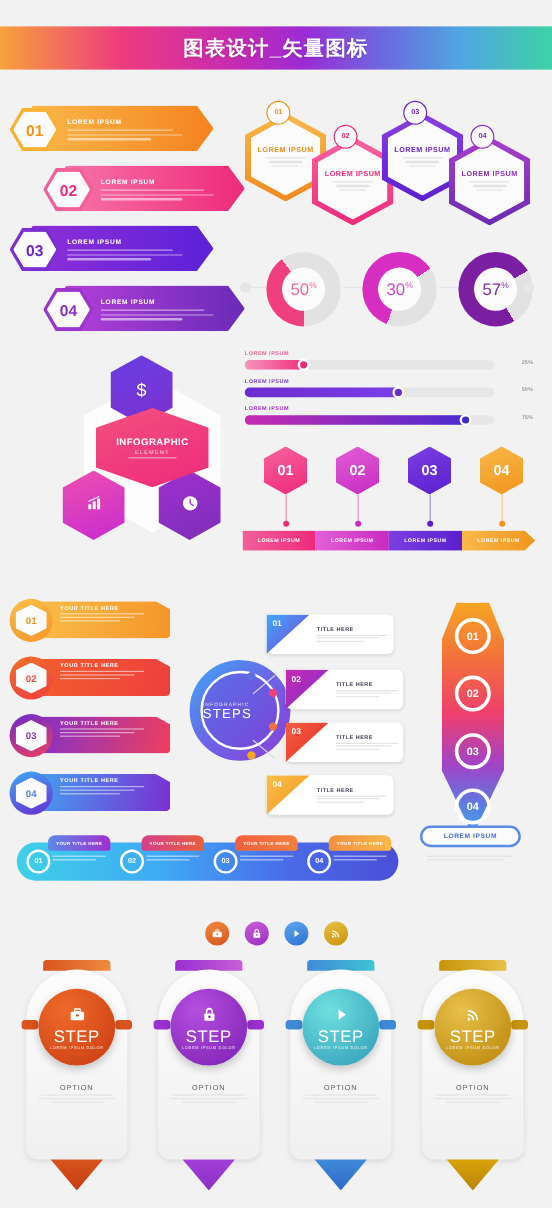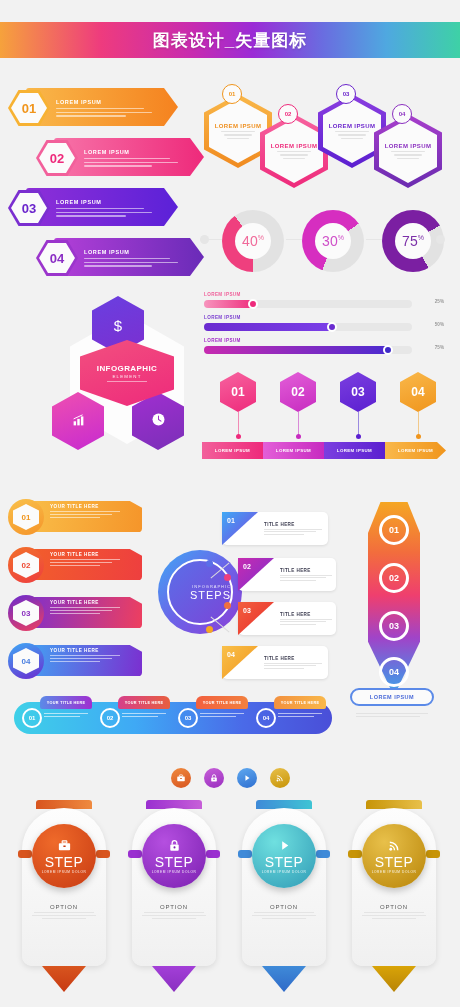--- a/index.html
+++ b/index.html
@@ -143,21 +143,21 @@
   .rib-tt { font-size:4.6px; font-weight:bold; letter-spacing:.5px; }
   .rib-ln { height:1px; background:rgba(255,255,255,.55); margin-top:2px; }
 
   
   .s8 { position:absolute; left:146px; top:498px; width:190px; height:188px; }
   .steps-circ { position:absolute; left:12px; top:52px; width:84px; height:84px; border-radius:50%;
                 background:linear-gradient(135deg,#3fa9f5 0%,#6c63e8 50%,#8b3fd6 100%);
                 display:flex; align-items:center; justify-content:center; }
   .steps-ring { width:66px; height:66px; border-radius:50%; border:2.5px solid #fff;
                 background:linear-gradient(135deg,#5b6ee8,#7a46d8);
-                display:flex; flex-direction:column; align-items:flex-end; justify-content:center; }
+                display:flex; flex-direction:column; align-items:flex-start; justify-content:center; }
   .steps-s { font-size:4px; color:rgba(255,255,255,.85); letter-spacing:1px; }
   .steps-t { font-size:11px; color:#fff; letter-spacing:1px; }
   .step-card { position:absolute; background:#fff; border-radius:5px; height:33px;
                box-shadow:0 1px 3px rgba(0,0,0,.1); display:flex; align-items:center; }
   .step-tri { position:absolute; left:0; top:0; width:36px; height:33px;
               clip-path:polygon(0 0, 100% 0, 0 100%);
               display:flex; align-items:flex-start; justify-content:flex-start;
               color:#fff; font-size:7px; font-weight:bold; padding:5px 0 0 5px; }
   .step-tx { margin-left:42px; width:60px; }
   .step-tt { font-size:4.6px; font-weight:bold; color:#3b3b4f; letter-spacing:.4px; }
@@ -333,33 +333,33 @@
       </div>
     </div>
     <div class="badge-circ" style="left:194px;top:14px;border-color:#8b2fc0;color:#8b2fc0;">04</div>
   </div>
 
   <div class="s3">
     <div class="dot-sm" style="left:2px;"></div>
     <div class="conn" style="left:10px;width:14px;"></div>
     <div class="donut" style="left:24px;top:2px;background:conic-gradient(from 180deg,#ef3f7e 0% 40%,#e2e2e2 40% 100%);">
       <div class="donut-hole">
-        <div class="donut-val" style="color:#f06a9a;"><span>40</span><sup>%</sup></div>
+        <div class="donut-val" style="color:#f06a9a;"><span>50</span><sup>%</sup></div>
       </div>
     </div>
     <div class="conn" style="left:88px;width:16px;"></div>
     <div class="donut" style="left:104px;top:2px;background:conic-gradient(from 200deg,#d62ec0 0% 60%,#e2e2e2 60% 100%);">
       <div class="donut-hole">
         <div class="donut-val" style="color:#cf4fc8;"><span>30</span><sup>%</sup></div>
       </div>
     </div>
     <div class="conn" style="left:168px;width:16px;"></div>
     <div class="donut" style="left:184px;top:2px;background:conic-gradient(from 150deg,#7b1fa2 0% 75%,#e2e2e2 75% 100%);">
       <div class="donut-hole">
-        <div class="donut-val" style="color:#7b2fa8;"><span>75</span><sup>%</sup></div>
+        <div class="donut-val" style="color:#7b2fa8;"><span>57</span><sup>%</sup></div>
       </div>
     </div>
     <div class="dot-sm" style="left:238px;"></div>
   </div>
 
   <div class="s4">
     <div class="pb-row" style="top:0;">
       <div class="pb-label" style="color:#f0609a;">LOREM IPSUM</div>
       <div class="pb-track">
           <div class="pb-fill" style="width:25%;background:linear-gradient(90deg,#f794bd,#ee2a7b);">

